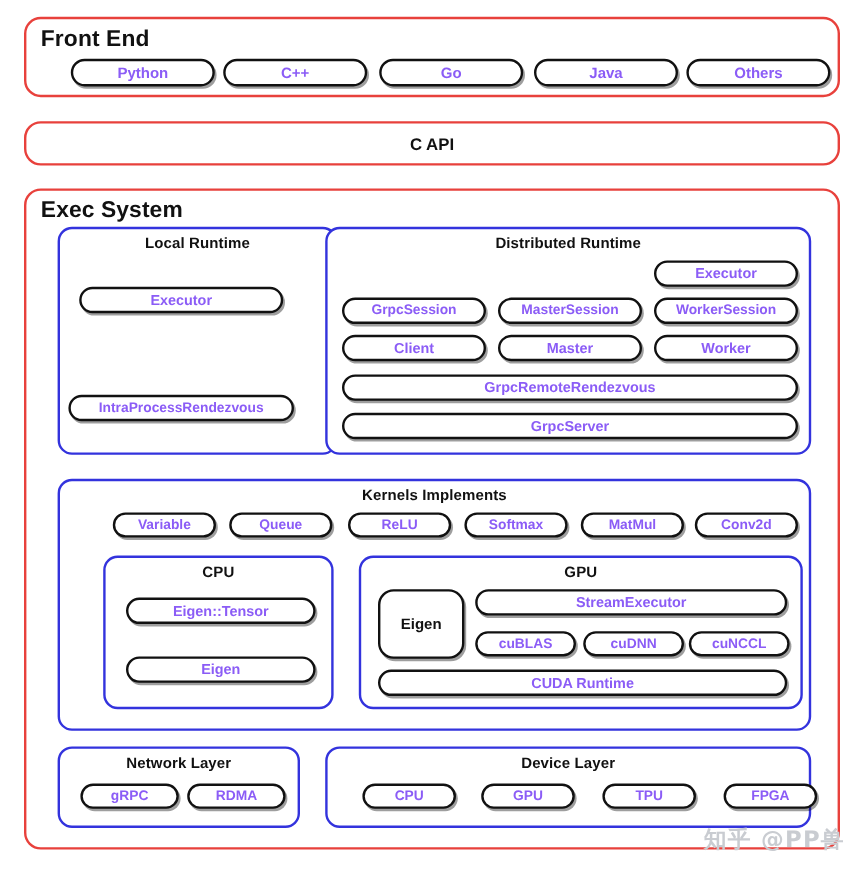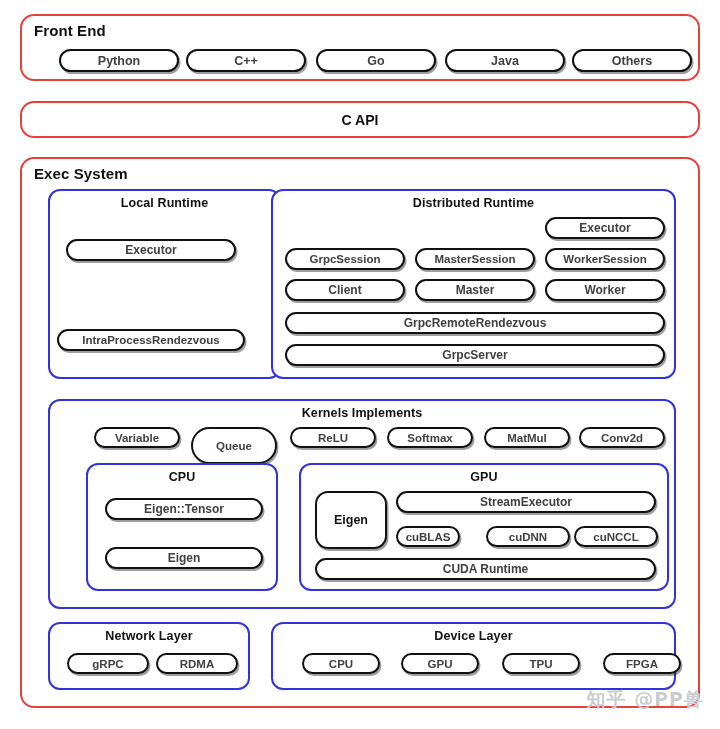--- a/index.html
+++ b/index.html
@@ -34,21 +34,21 @@
     position: absolute;
     border: 2px solid #3333dd;
     border-radius: 12px;
     background: #ffffff;
     box-sizing: border-box;
   }
 
   
   .group-title {
     position: absolute;
-    font-size: 15px;
+    font-size: 19px;
     font-weight: bold;
     color: #111111;
     letter-spacing: 0.1px;
     white-space: nowrap;
   }
   .title-left {
     left: 12px;
     top: 6px;
   }
   .title-center-sm {
@@ -59,21 +59,21 @@
     font-size: 12.5px;
   }
 
   
   .pill {
     position: absolute;
     box-sizing: border-box;
     border: 2px solid #111111;
     border-radius: 999px;
     background: #ffffff;
-    color: #404040;
+    color: #8b5cf6;
     display: flex;
     align-items: center;
     justify-content: center;
     font-size: 12.5px;
     font-weight: bold;
     white-space: nowrap;
     box-shadow: 1.5px 2px 0 rgba(0,0,0,0.38);
   }
   .pill.small { font-size: 12px; }
   .pill.tiny  { font-size: 11.5px; }
@@ -162,40 +162,40 @@
       <div class="pill small" style="left:272px; top:88px; width:120px; height:22px;">Worker</div>
 
       <div class="pill small" style="left:12px; top:121px; width:380px; height:22px;">GrpcRemoteRendezvous</div>
       <div class="pill small" style="left:12px; top:153px; width:380px; height:22px;">GrpcServer</div>
     </div>
 
     <div class="blue-box" style="left:26px; top:240px; width:628px; height:210px;">
       <div class="group-title title-center-sm">Kernels Implements</div>
 
       <div class="pill tiny" style="left:44px; top:26px; width:86px; height:21px;">Variable</div>
-      <div class="pill tiny" style="left:141px; top:26px; width:86px; height:37px;">Queue</div>
+      <div class="pill tiny" style="left:141px; top:26px; width:86px; height:21px;">Queue</div>
       <div class="pill tiny" style="left:240px; top:26px; width:86px; height:21px;">ReLU</div>
       <div class="pill tiny" style="left:337px; top:26px; width:86px; height:21px;">Softmax</div>
       <div class="pill tiny" style="left:434px; top:26px; width:86px; height:21px;">MatMul</div>
       <div class="pill tiny" style="left:529px; top:26px; width:86px; height:21px;">Conv2d</div>
 
       <div class="blue-box" style="left:36px; top:62px; width:192px; height:128px;">
         <div class="group-title title-center-sm">CPU</div>
         <div class="pill small" style="left:17px; top:33px; width:158px; height:22px;">Eigen::Tensor</div>
         <div class="pill small" style="left:17px; top:82px; width:158px; height:22px;">Eigen</div>
       </div>
 
       <div class="blue-box" style="left:249px; top:62px; width:370px; height:128px;">
         <div class="group-title title-center-sm">GPU</div>
 
         <div class="rrect" style="left:14px; top:26px; width:72px; height:58px;">Eigen</div>
 
         <div class="pill small" style="left:95px; top:26px; width:260px; height:22px;">StreamExecutor</div>
 
-        <div class="pill tiny" style="left:95px; top:61px; width:64px; height:21px;">cuBLAS</div>
+        <div class="pill tiny" style="left:95px; top:61px; width:84px; height:21px;">cuBLAS</div>
         <div class="pill tiny" style="left:185px; top:61px; width:84px; height:21px;">cuDNN</div>
         <div class="pill tiny" style="left:273px; top:61px; width:84px; height:21px;">cuNCCL</div>
 
         <div class="pill small" style="left:14px; top:93px; width:341px; height:22px;">CUDA Runtime</div>
       </div>
     </div>
 
     <div class="blue-box" style="left:26px; top:463px; width:202px; height:68px;">
       <div class="group-title title-center-sm">Network Layer</div>
       <div class="pill tiny" style="left:17px; top:29px; width:82px; height:21px;">gRPC</div>

